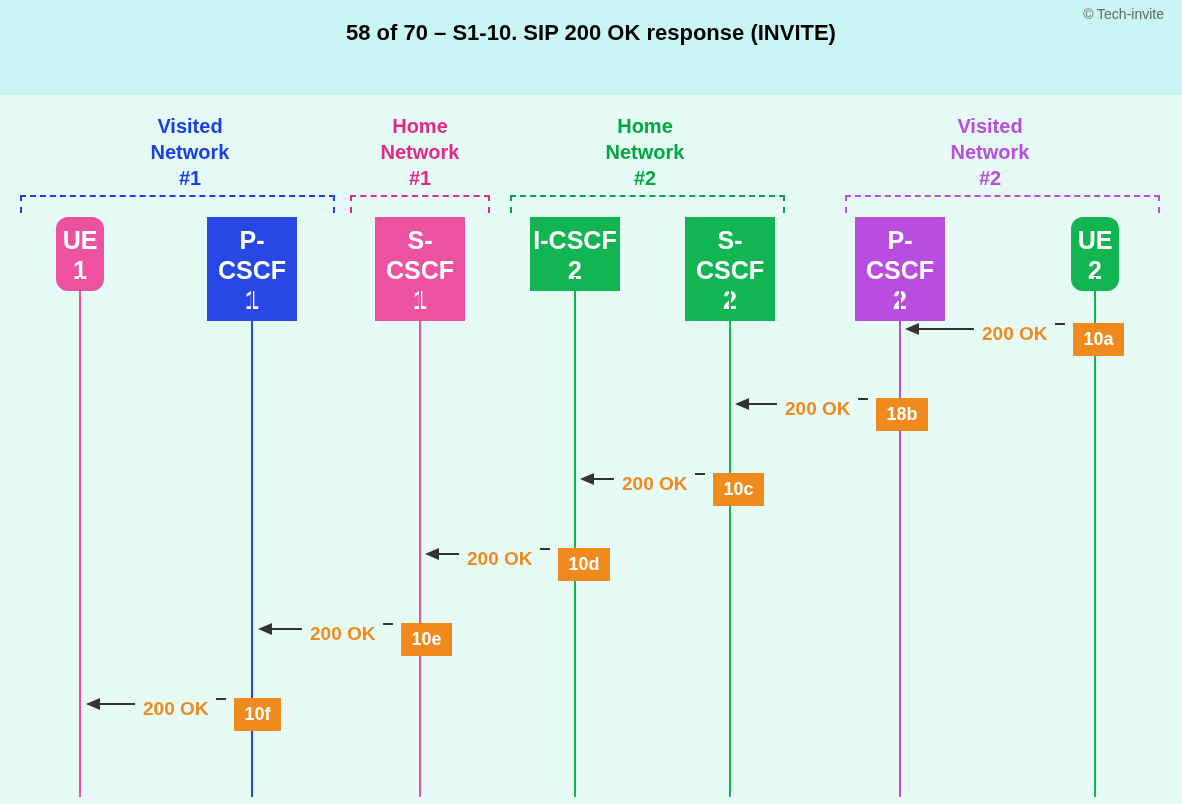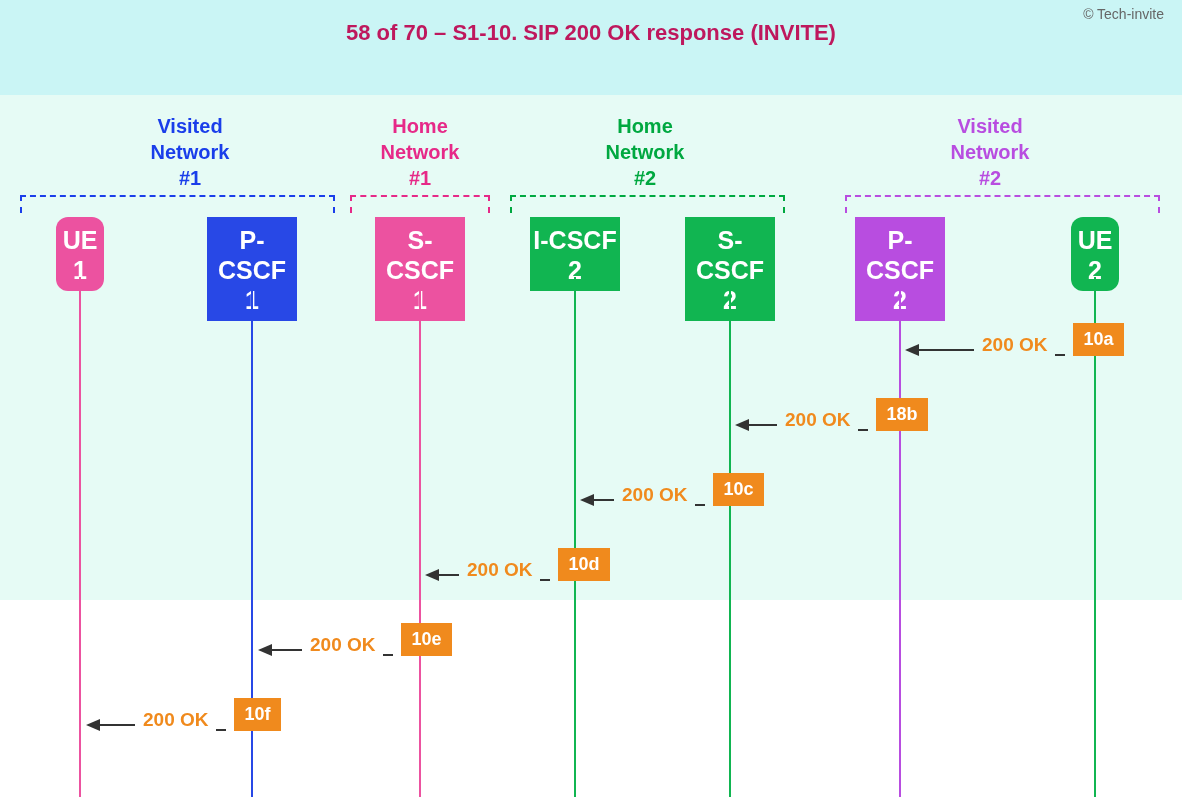--- a/index.html
+++ b/index.html
@@ -18,35 +18,35 @@
     position: relative;
     text-align: center;
     padding-top: 12px;
   }
   .title {
     color: #e62988;
     font-size: 26px;
     font-weight: bold;
   }
   .subtitle {
-    color: #be185d;
+    color: #000000;
     font-size: 22px;
     font-weight: bold;
     margin-top: 8px;
   }
   .copyright {
     position: absolute;
     top: 6px;
     right: 18px;
     color: #666;
     font-size: 14px;
   }
   .body-area {
     width: 100%;
-    height: 505px;
+    height: 709px;
     background: #e6fbf5;
     position: relative;
   }
   
   .network-label {
     position: absolute;
     text-align: center;
     font-size: 20px;
     font-weight: bold;
     line-height: 1.3;
@@ -91,21 +91,21 @@
     height: 520px;
   }
   .lifeline.pink   { background: #ec52a0; }
   .lifeline.blue   { background: #2848e6; }
   .lifeline.green  { background: #11b551; }
   .lifeline.purple { background: #b84de0; }
   
   .msg {
     position: absolute;
     display: flex;
-    align-items: flex-end;
+    align-items: flex-start;
     gap: 8px;
   }
   .msg .tag {
     background: #f08a1d;
     color: #fff;
     font-weight: bold;
     font-size: 18px;
     padding: 6px 10px;
   }
   .msg .label {

